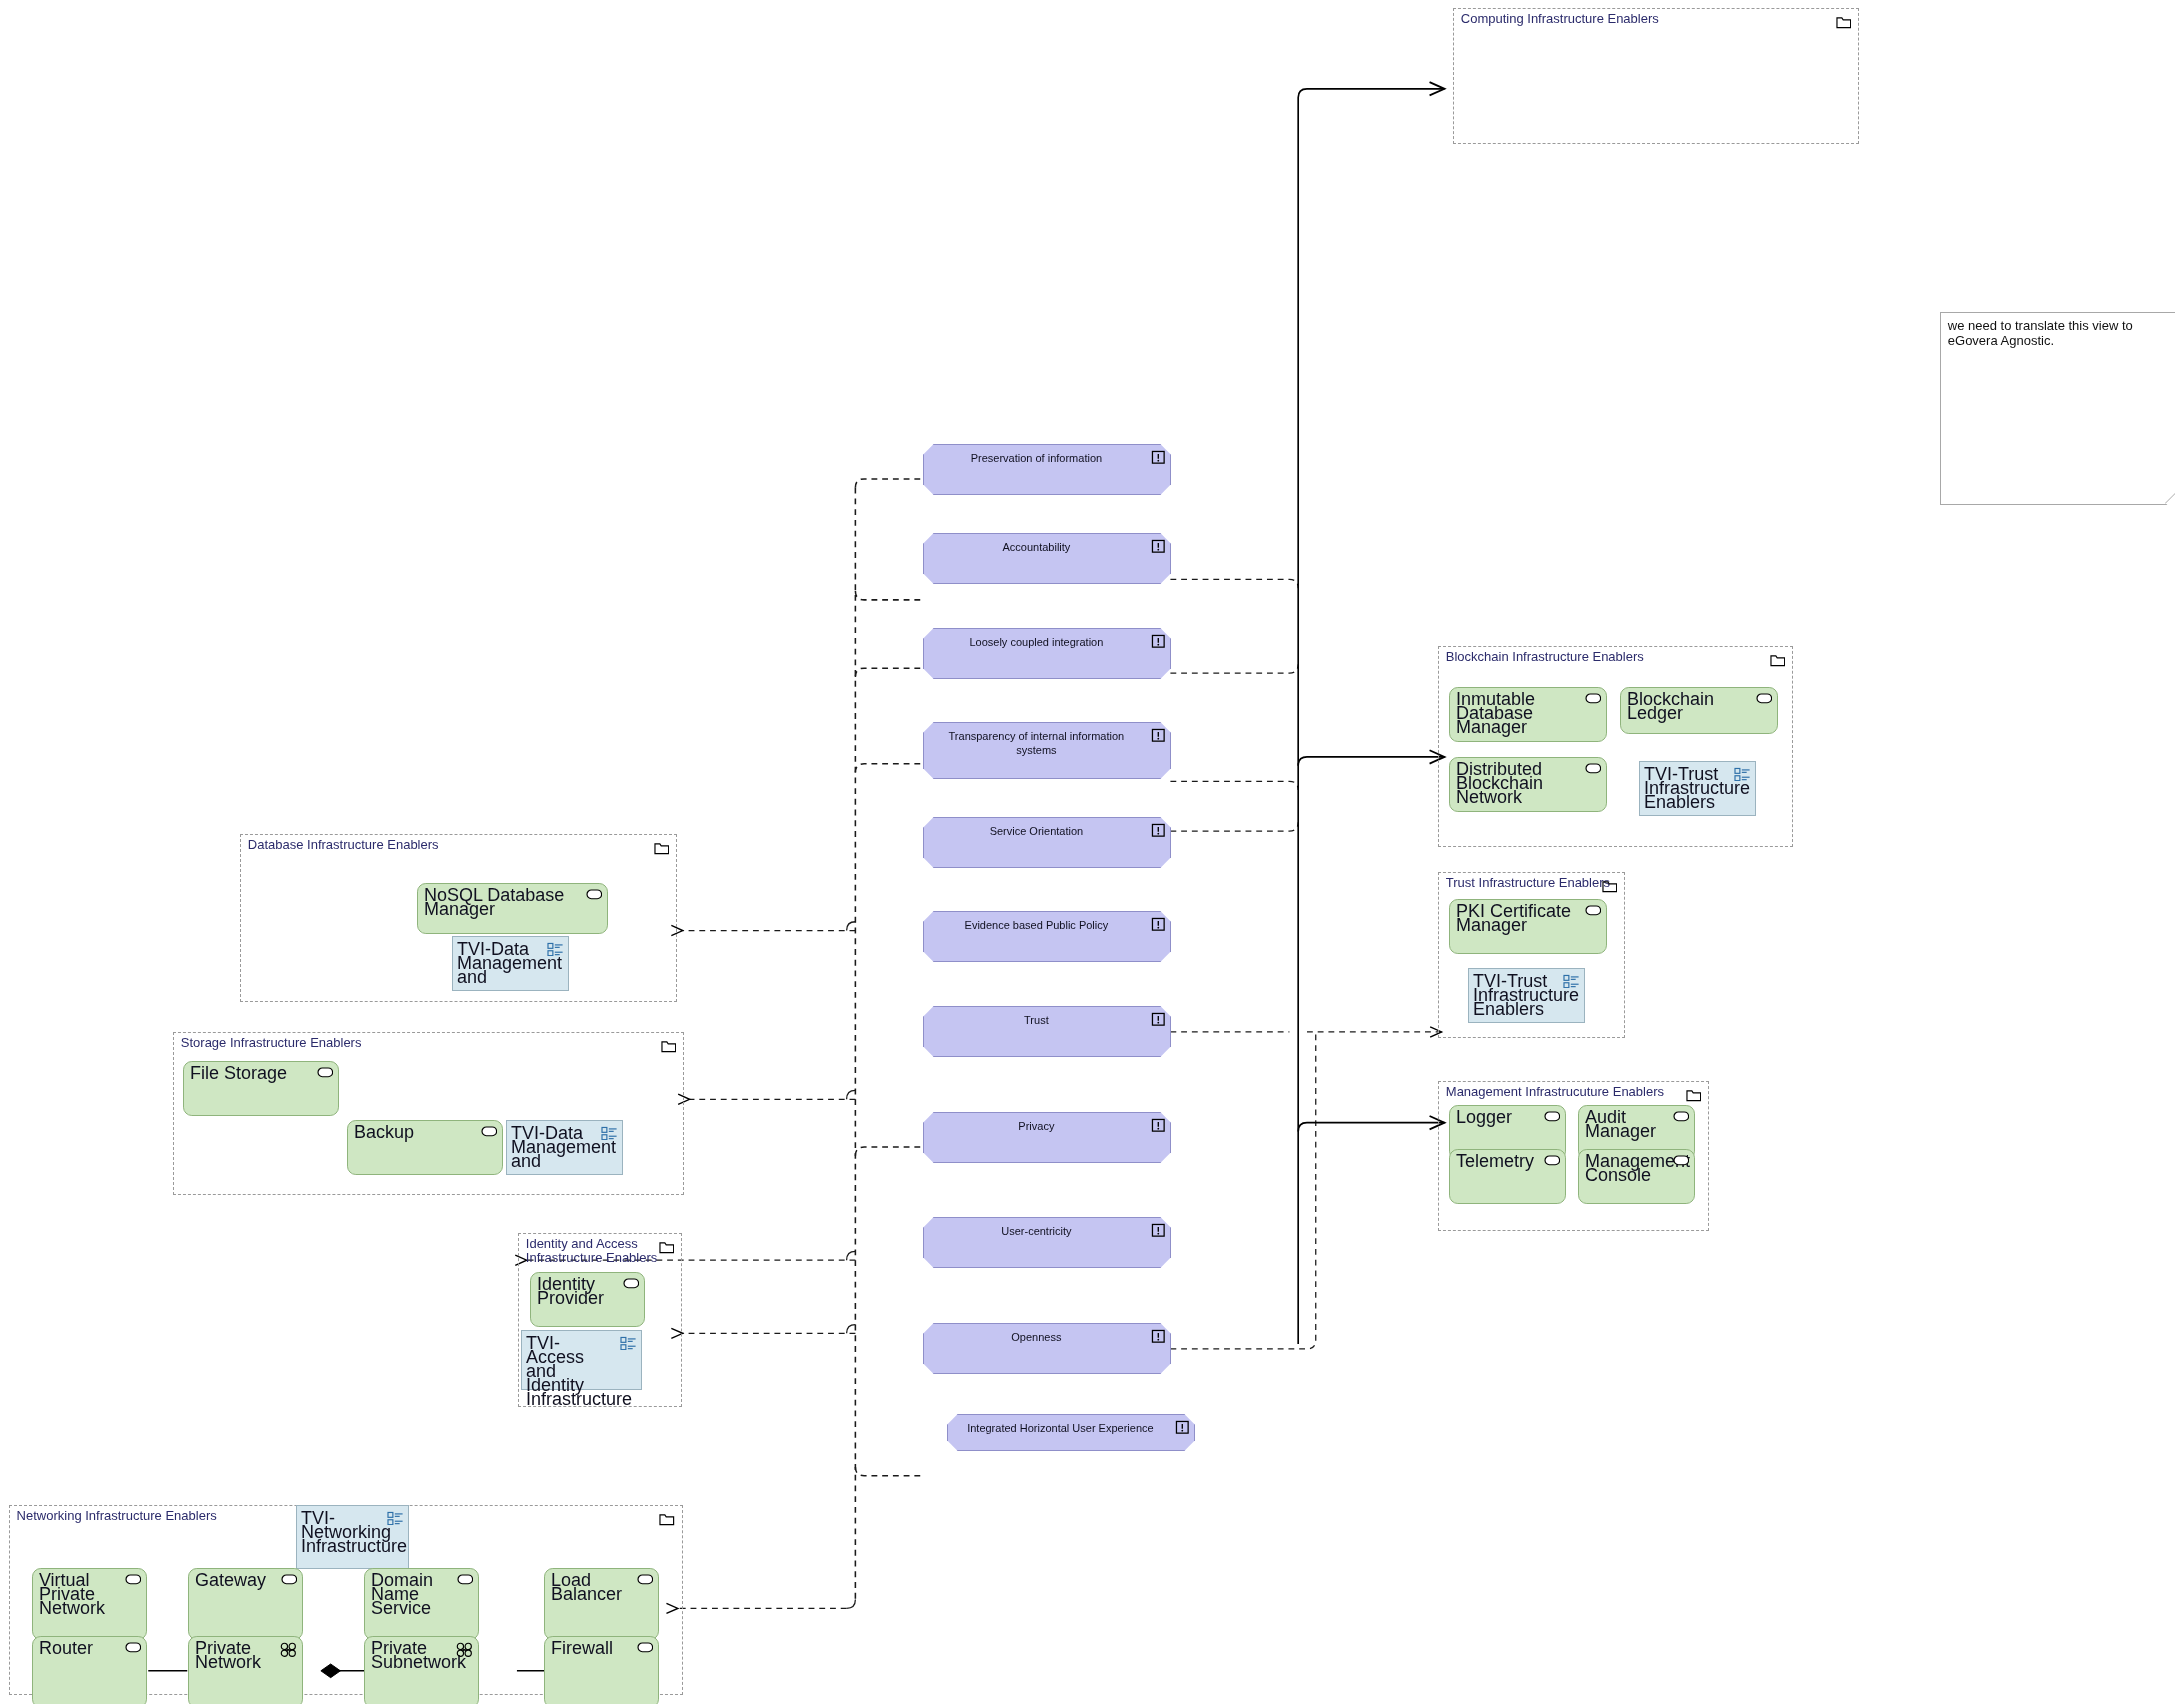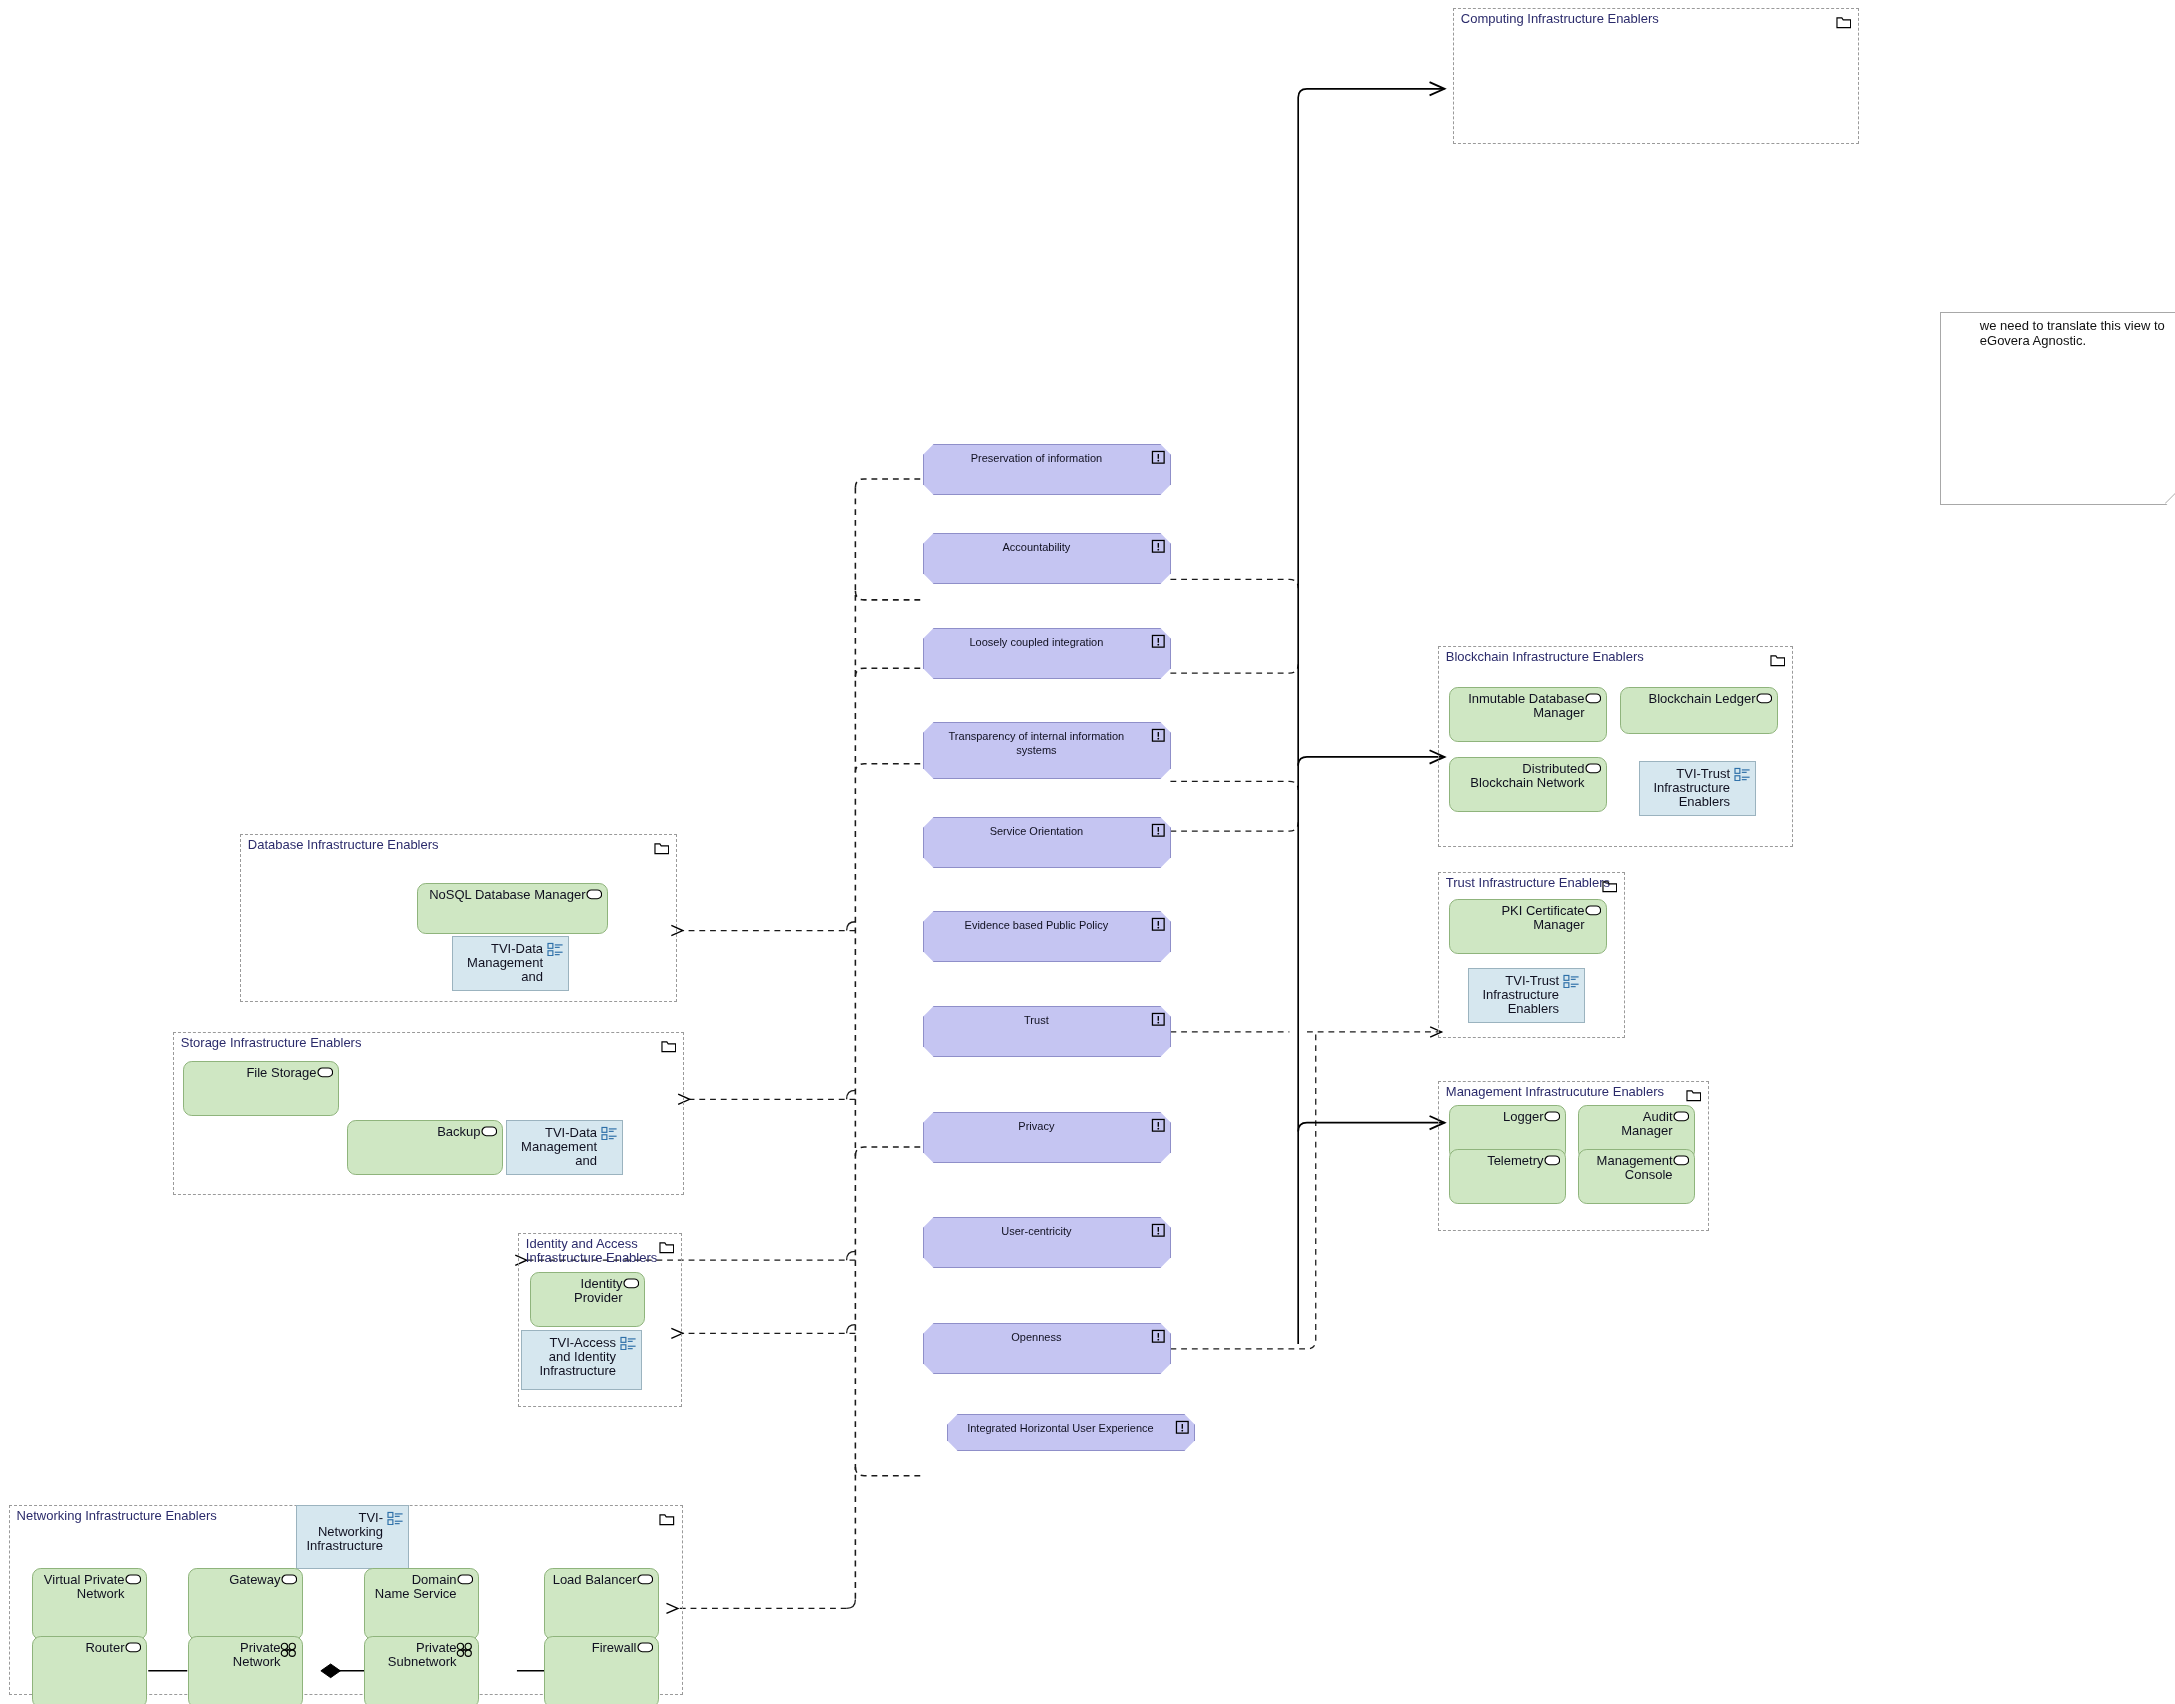--- a/index.html
+++ b/index.html
@@ -49,22 +49,22 @@
   
   .node{
     position:absolute;
     box-sizing:border-box;
     display:block;
   }
   .node .label{
     position:absolute;
     left:5.9px; right:21.5px;
     top:3.9px;
-    text-align:right;
-    font-size:13px;
+    text-align:left;
+    font-size:18px;
     line-height:14px;
     color:#101020;
     white-space:pre-line;
   }
   .node .ico{
     position:absolute;
     right:4.9px;
     top:4.9px;
   }
 
@@ -104,21 +104,20 @@
     background:#ffffff;
     border:1px solid #a8a8a8;
     box-sizing:border-box;
   }
   .note .note-text{
     position:absolute;
     left:6.8px;right:6.8px;top:4.9px;
     font-size:13px;
     line-height:15px;
     color:#111111;
-    margin-left:32px;
   }
   .note .fold{
     position:absolute;
     right:-1px;bottom:-1px;
     width:16.6px;height:16.6px;
     background:#ffffff;
     border-left:1px solid #a8a8a8;
     border-top:1px solid #a8a8a8;
     transform-origin:100% 100%;
     clip-path:polygon(100% 0, 0 100%, 100% 100%);

